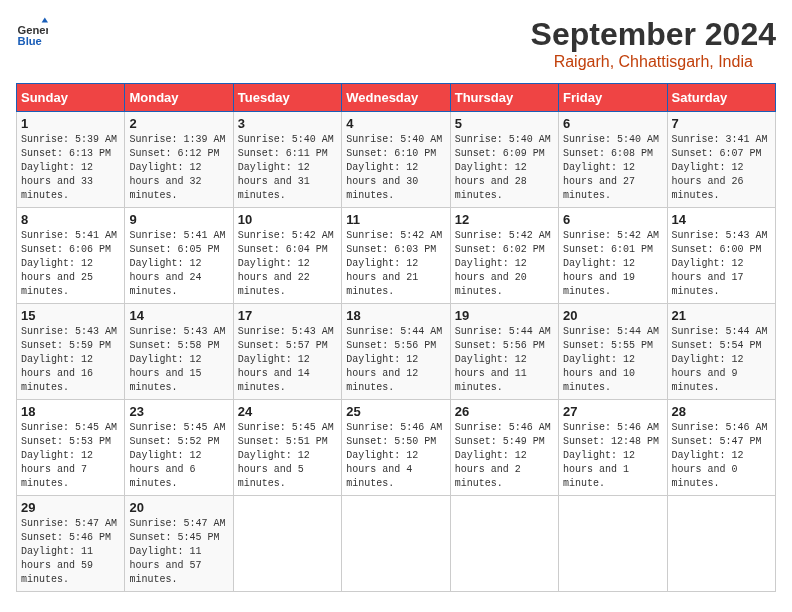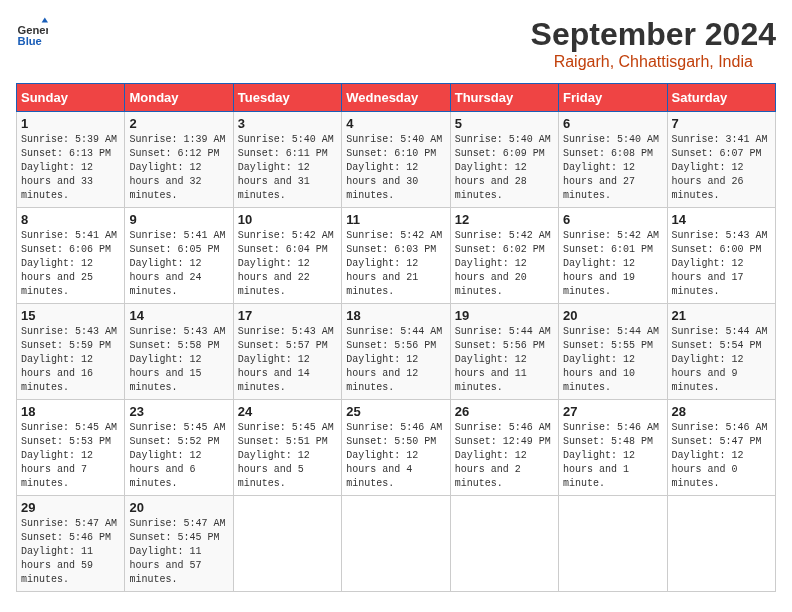--- a/index.html
+++ b/index.html
@@ -287,28 +287,28 @@
         <td>
           <span class="day-num">25</span>
           <div class="day-info">Sunrise: 5:46 AM
 Sunset: 5:50 PM
 Daylight: 12 hours
 and 4 minutes.</div>
         </td>
         <td>
           <span class="day-num">26</span>
           <div class="day-info">Sunrise: 5:46 AM
-Sunset: 12:49 PM
+Sunset: 5:49 PM
 Daylight: 12 hours
 and 2 minutes.</div>
         </td>
         <td>
           <span class="day-num">27</span>
           <div class="day-info">Sunrise: 5:46 AM
-Sunset: 5:48 PM
+Sunset: 12:48 PM
 Daylight: 12 hours
 and 1 minute.</div>
         </td>
         <td>
           <span class="day-num">28</span>
           <div class="day-info">Sunrise: 5:46 AM
 Sunset: 5:47 PM
 Daylight: 12 hours
 and 0 minutes.</div>
         </td>

